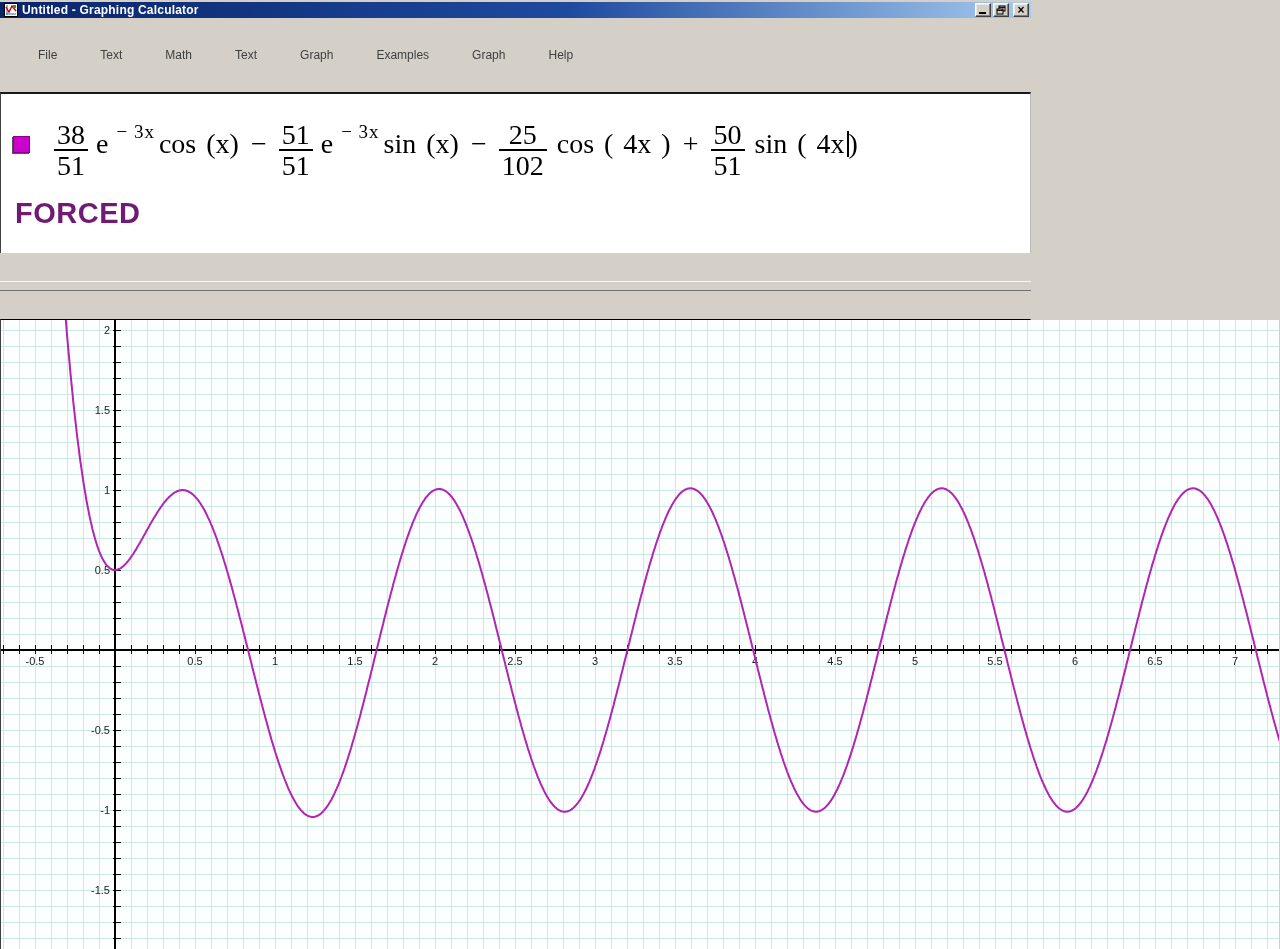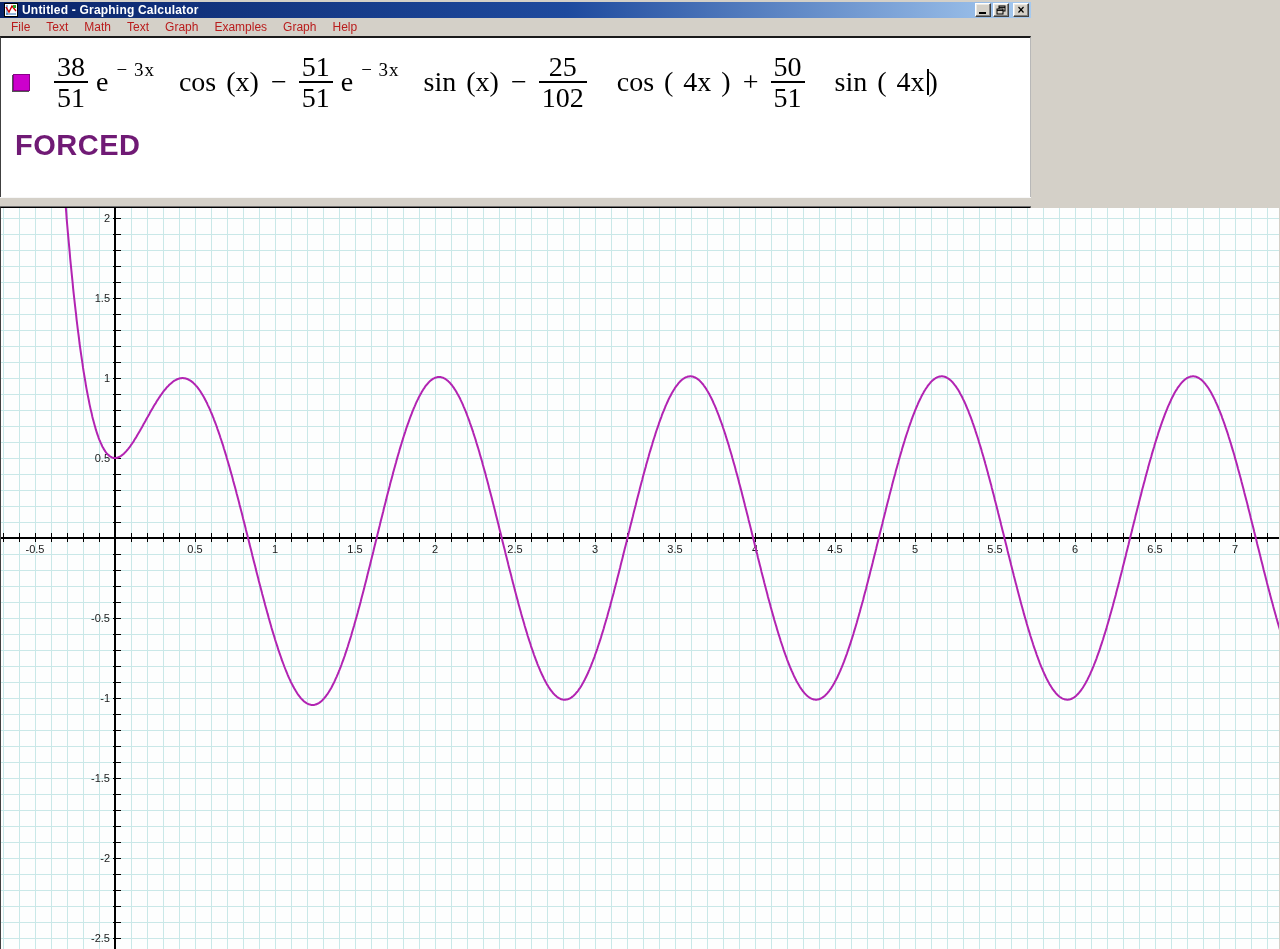--- a/index.html
+++ b/index.html
@@ -1,57 +1,57 @@
 <!DOCTYPE html>
 <html><head>
 <meta charset="utf-8">
 <style>
   * { box-sizing: border-box; margin: 0; padding: 0; }
   html,body { width:1280px; height:949px; overflow:hidden; background:#d4d0c8;
               font-family:"Liberation Sans", sans-serif; }
 
-  .window { width:1031px; height:949px; display:flex; flex-direction:column; }
+  .window { width:1031px; height:949px; display:flex; flex-direction:column;gap:28px; }
 
   
   .titlebar { height:18px; flex:0 0 18px; display:flex; align-items:center;
               padding:0 2px; border-top:2px solid #d4d0c8;
               background:linear-gradient(to right,#0a246a 0%,#1e4a9e 55%,#a6caf0 100%); }
   .app-icon { width:14px; height:14px; margin:0 4px 0 2px; flex:0 0 auto; }
   .title-text { color:#ffffff; font-weight:bold; font-size:12px; letter-spacing:.2px;
                 white-space:nowrap; }
   .title-spacer { flex:1; }
   .wbtns { display:flex; gap:2px; }
   .wbtn { width:16px; height:14px; background:#d4d0c8; position:relative;
           border:1px solid; border-color:#ffffff #404040 #404040 #ffffff;
           box-shadow:inset -1px -1px 0 #808080, inset 1px 1px 0 #ece9e2;
           display:flex; align-items:center; justify-content:center; cursor:default; }
   .wbtn.close { margin-left:2px; font-weight:bold; font-size:12px; line-height:10px; color:#000; }
   .glyph-min { position:absolute; left:3px; bottom:2px; width:7px; height:2px; background:#000; }
 
   
   .menubar { height:18px; flex:0 0 18px; background:#d4d0c8; display:flex;
              align-items:center; padding-left:3px; }
-  .menu-item { font-size:12px; color:#b91c1c; padding:1px 8px 2px 8px; white-space:nowrap; }
+  .menu-item { font-size:12px; color:#404040; padding:1px 8px 2px 8px; white-space:nowrap;margin-left:27px; }
 
   
   .formula-pane { height:161px; flex:0 0 161px; background:#ffffff;
                   border-top:2px solid #1a1a1a; border-left:1px solid #404040;
                   border-right:1px solid #b8b8b8; overflow:hidden; }
   .equation-row { display:flex; align-items:center; padding:14px 0 0 12px;
                   font-family:"Liberation Serif", serif; font-size:28px; color:#000;
                   white-space:nowrap; }
   .swatch { width:17px; height:17px; flex:0 0 auto; margin-right:24px;
             border:1px solid #8a008a; box-shadow:-1px 1px 0 #555; }
   .frac { display:inline-flex; flex-direction:column; align-items:center;
-          margin:0 6px 0 0; line-height:1.05; }
+          margin:12px 6px 0 0; line-height:1.05; }
   .frac .den { border-top:2px solid #000; }
   .frac .num, .frac .den { padding:0 3px; }
   .ebase { margin-left:2px; }
   .esup { font-size:19px; position:relative; top:-12px; margin-left:8px; letter-spacing:1px; }
-  .fnc { margin-left:24px; word-spacing:3px; }
+  .fnc { margin-left:4px; word-spacing:3px; }
   .op { margin:0 12px; }
   .caret { display:inline-block; width:2px; height:26px; background:#000;
            vertical-align:-4px; margin-left:2px; }
   .annotation { font-family:"Liberation Sans", sans-serif; font-weight:bold;
                 font-size:29px; letter-spacing:.5px; color:#701a75; margin:16px 0 0 14px; }
 
   
   .splitter { height:10px; flex:0 0 10px; background:#d4d0c8;
               border-top:1px solid #f7f7f7; border-bottom:1px solid #6f6f6f; }
 

